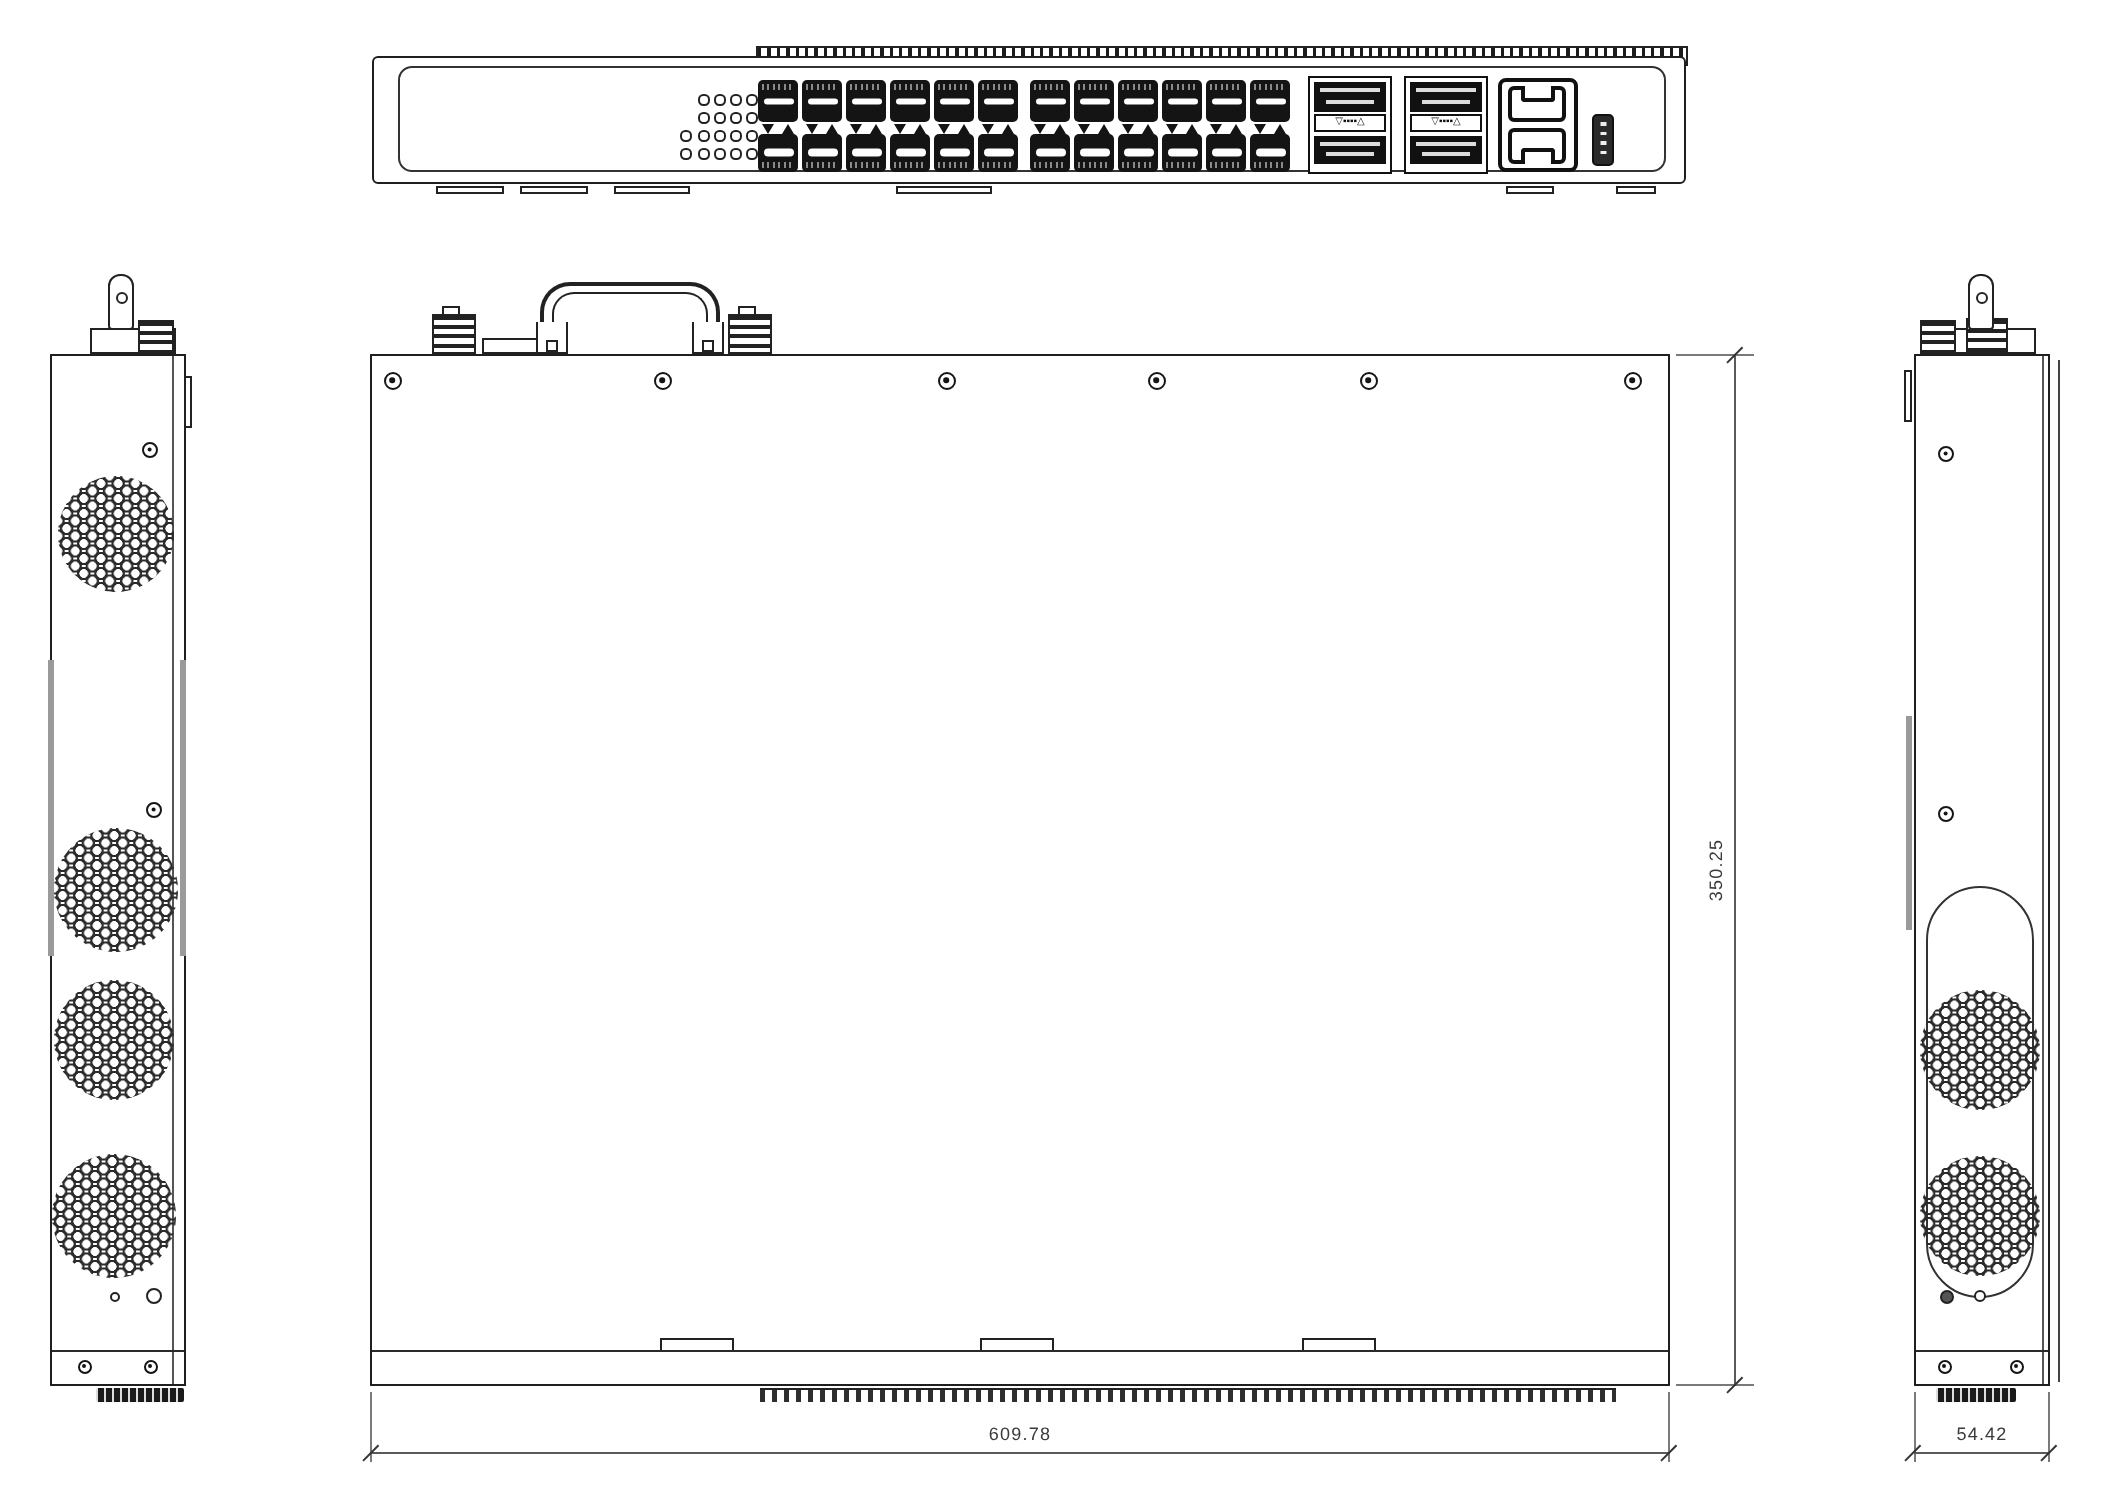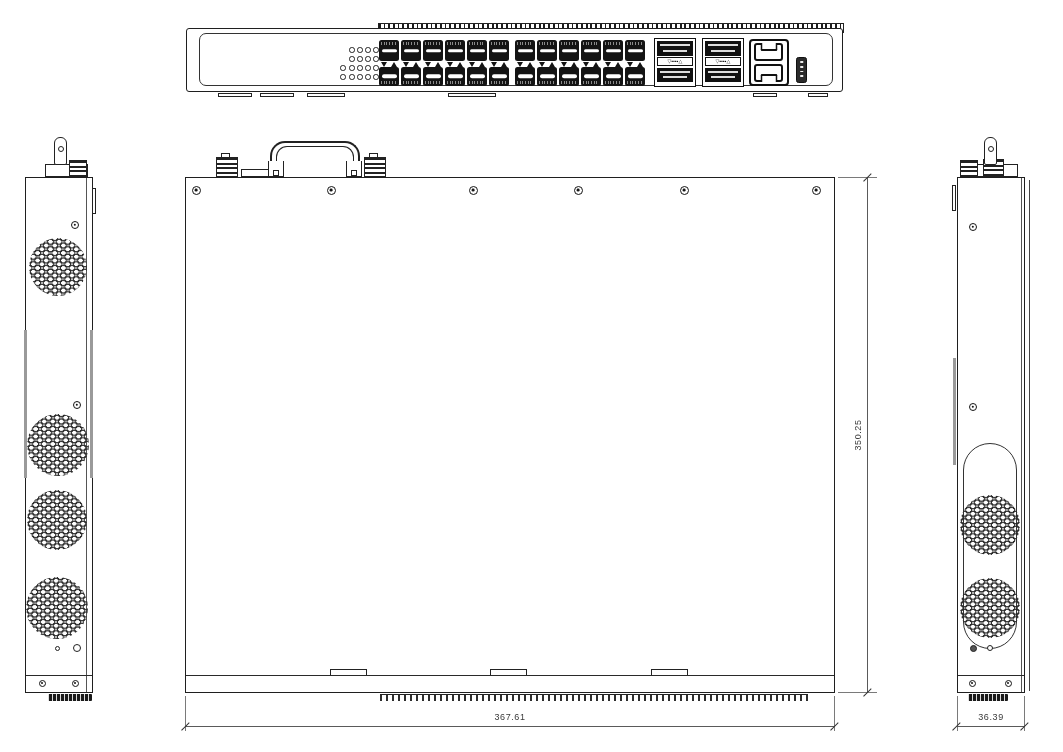--- a/index.html
+++ b/index.html
@@ -106,21 +106,21 @@
   <div class="abs dimline" style="left:867px;top:177px;width:1px;height:516px;"></div>
   <div class="abs tick" style="left:862px;top:176.5px;"></div>
   <div class="abs tick" style="left:862px;top:691.5px;"></div>
   <div class="abs dim-label rot" style="left:824px;top:429px;width:70px;height:12px;">350.25</div>
 
   <div class="abs extline" style="left:185px;top:696px;width:1px;height:35px;"></div>
   <div class="abs extline" style="left:834px;top:696px;width:1px;height:35px;"></div>
   <div class="abs dimline" style="left:185px;top:726px;width:650px;height:1px;"></div>
   <div class="abs tick" style="left:180px;top:725.5px;"></div>
   <div class="abs tick" style="left:829px;top:725.5px;"></div>
-  <div class="abs dim-label" style="left:470px;top:712px;width:80px;">367.61</div>
+  <div class="abs dim-label" style="left:470px;top:712px;width:80px;">609.78</div>
 
   <div class="abs side-body" style="left:25px;top:177px;width:68px;height:516px;"></div>
   <div class="abs" style="left:86px;top:178px;width:1px;height:514px;background:#555;"></div>
   <div class="abs edge-thick" style="left:24px;top:330px;width:3px;height:148px;"></div>
   <div class="abs edge-thick" style="left:90px;top:330px;width:3px;height:148px;"></div>
   <div class="abs tab-sm" style="left:92px;top:188px;width:4px;height:26px;"></div>
   <div class="abs tab-sm" style="left:45px;top:164px;width:43px;height:13px;"></div>
   <div class="abs striped" style="left:69px;top:160px;width:18px;height:17px;"></div>
   <div class="abs" style="left:54px;top:137px;width:13px;height:28px;border:1.6px solid #222;border-radius:6px 6px 2px 2px;background:#fff;"></div>
   <div class="abs hole" style="left:58px;top:146px;width:6px;height:6px;"></div>
@@ -139,21 +139,21 @@
   <div class="abs hole" style="left:988px;top:146px;width:6px;height:6px;"></div>
   <div class="abs" style="left:963px;top:443px;width:54px;height:206px;border:1px solid #333;border-radius:27px;background:#fff;"></div>
   <div class="abs hline" style="left:958px;top:675px;width:66px;"></div>
   <div class="abs serr-dark" style="left:968px;top:694px;width:40px;height:7px;"></div>
 
   <div class="abs extline" style="left:957px;top:696px;width:1px;height:35px;"></div>
   <div class="abs extline" style="left:1024px;top:696px;width:1px;height:35px;"></div>
   <div class="abs dimline" style="left:957px;top:726px;width:68px;height:1px;"></div>
   <div class="abs tick" style="left:951px;top:725.5px;"></div>
   <div class="abs tick" style="left:1019px;top:725.5px;"></div>
-  <div class="abs dim-label" style="left:961px;top:712px;width:60px;">36.39</div>
+  <div class="abs dim-label" style="left:961px;top:712px;width:60px;">54.42</div>
 
 <div class="abs led" style="left: 349.3px; top: 47.3px; width: 5.4px; height: 5.4px;"></div>
     <div class="abs led" style="left: 357.3px; top: 47.3px; width: 5.4px; height: 5.4px;"></div>
     <div class="abs led" style="left: 365.3px; top: 47.3px; width: 5.4px; height: 5.4px;"></div>
     <div class="abs led" style="left: 373.3px; top: 47.3px; width: 5.4px; height: 5.4px;"></div>
     <div class="abs led" style="left: 349.3px; top: 56.3px; width: 5.4px; height: 5.4px;"></div>
     <div class="abs led" style="left: 357.3px; top: 56.3px; width: 5.4px; height: 5.4px;"></div>
     <div class="abs led" style="left: 365.3px; top: 56.3px; width: 5.4px; height: 5.4px;"></div>
     <div class="abs led" style="left: 373.3px; top: 56.3px; width: 5.4px; height: 5.4px;"></div>
     <div class="abs led" style="left: 340.3px; top: 65.3px; width: 5.4px; height: 5.4px;"></div>

